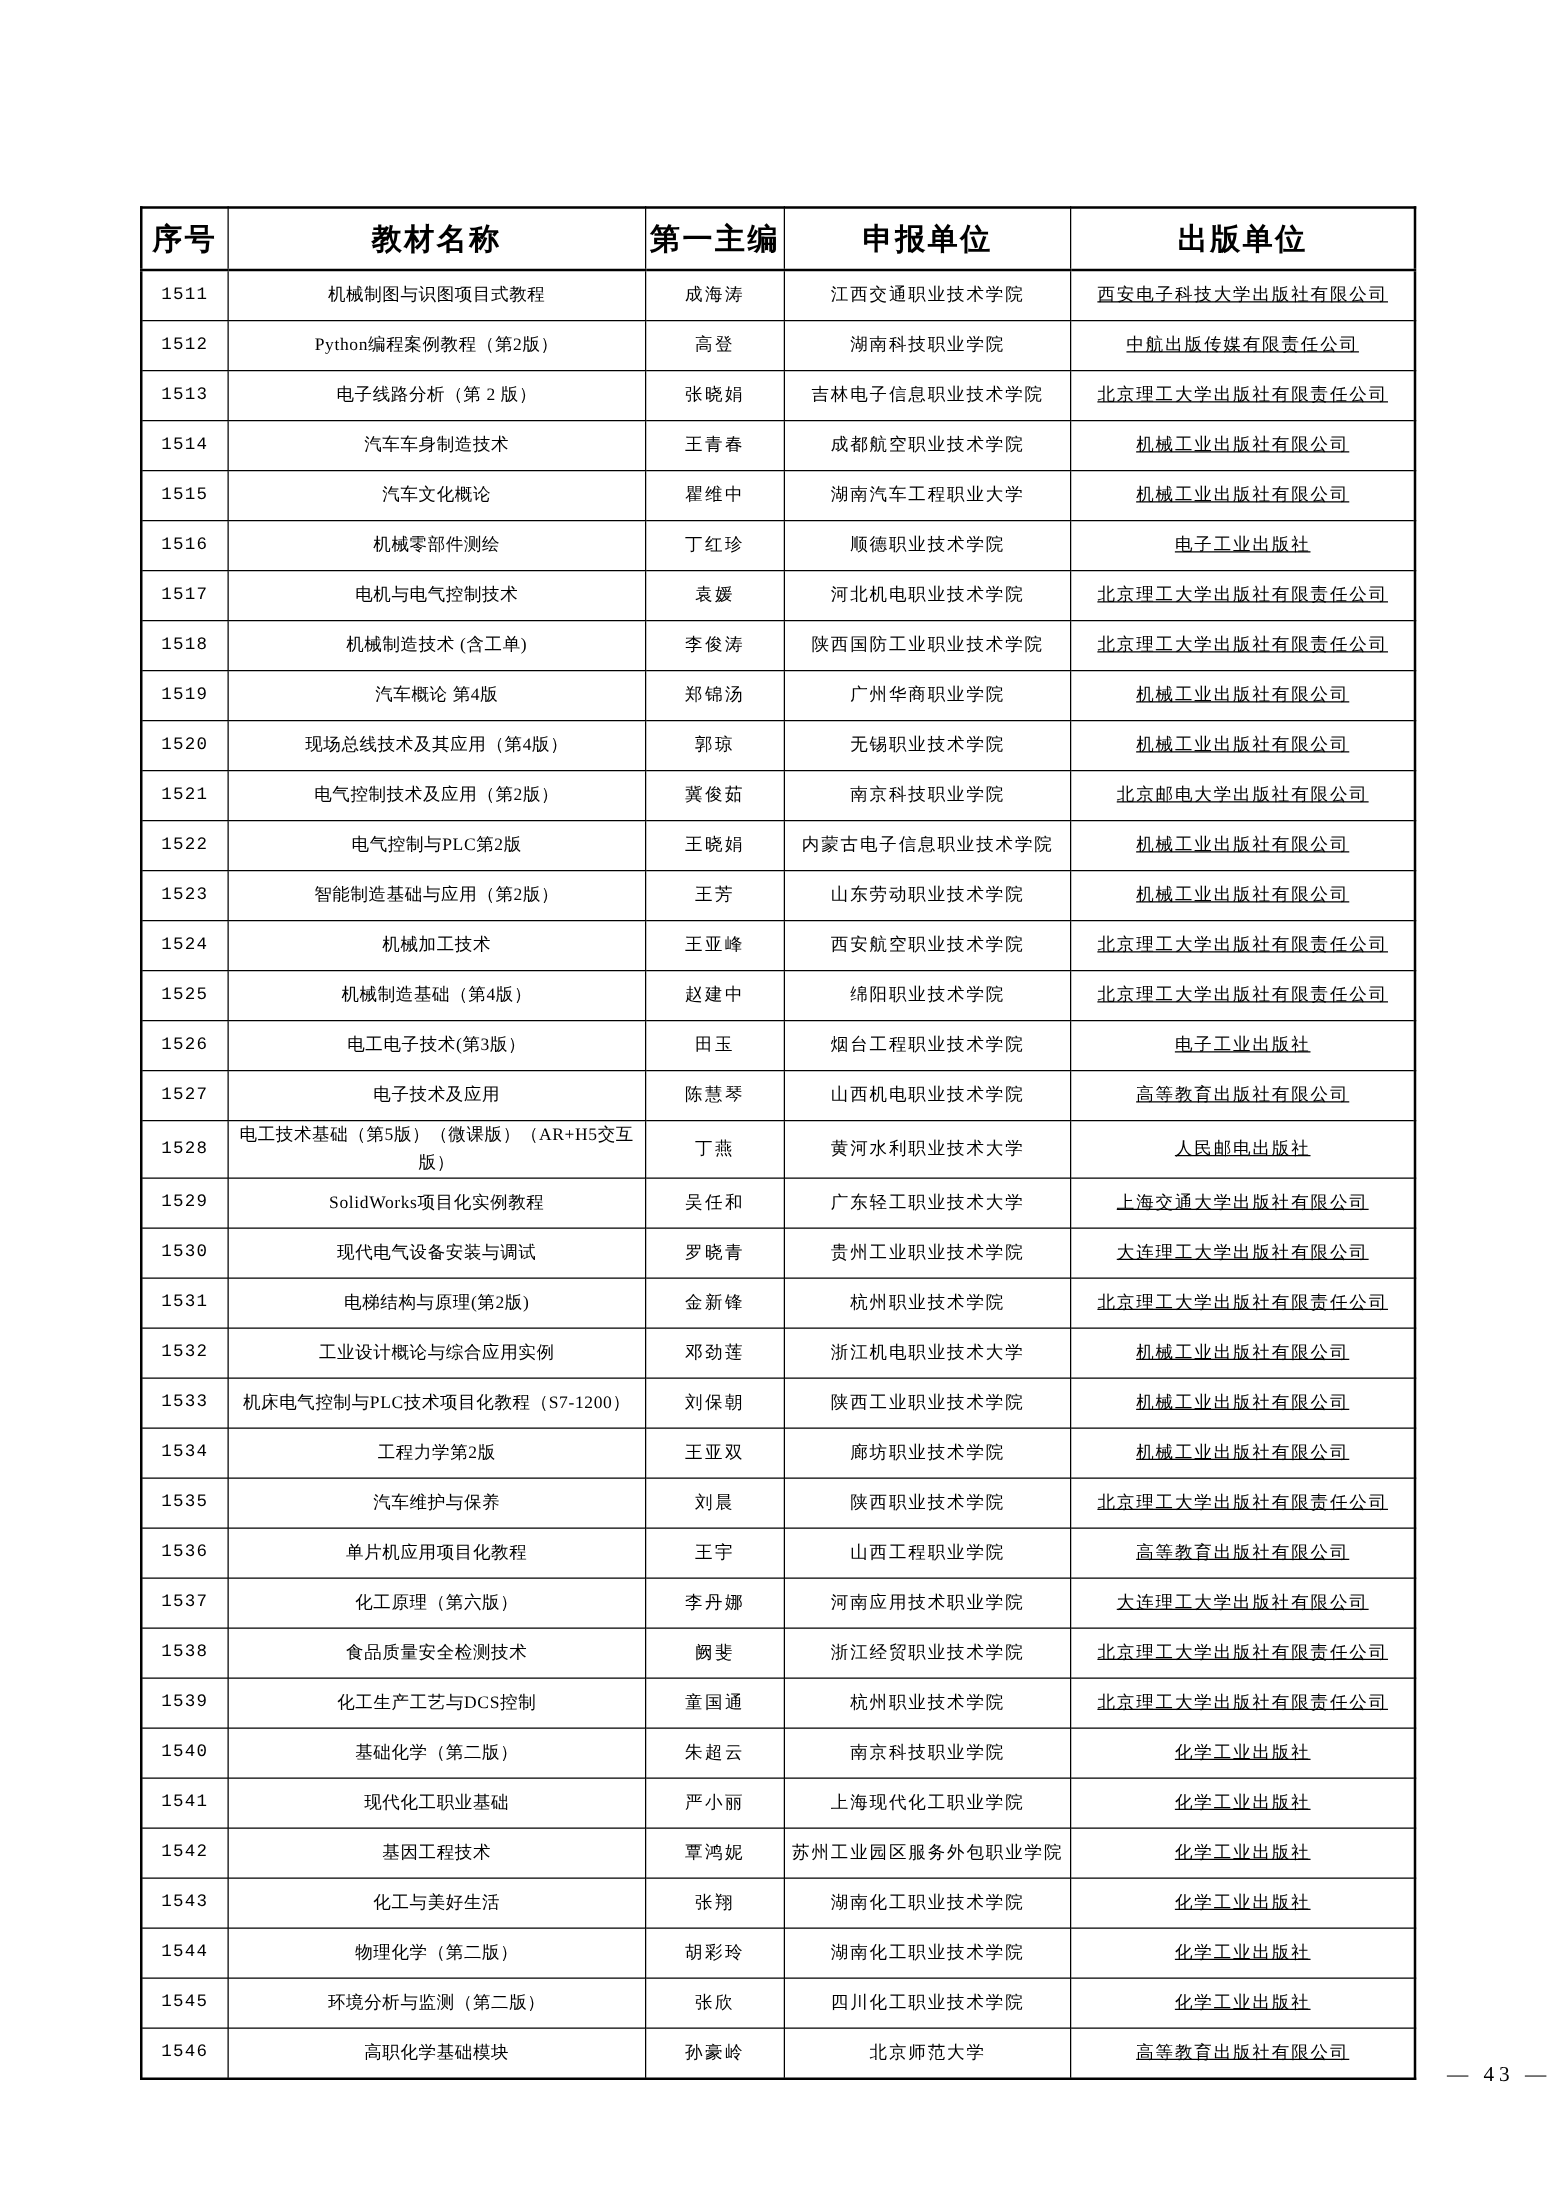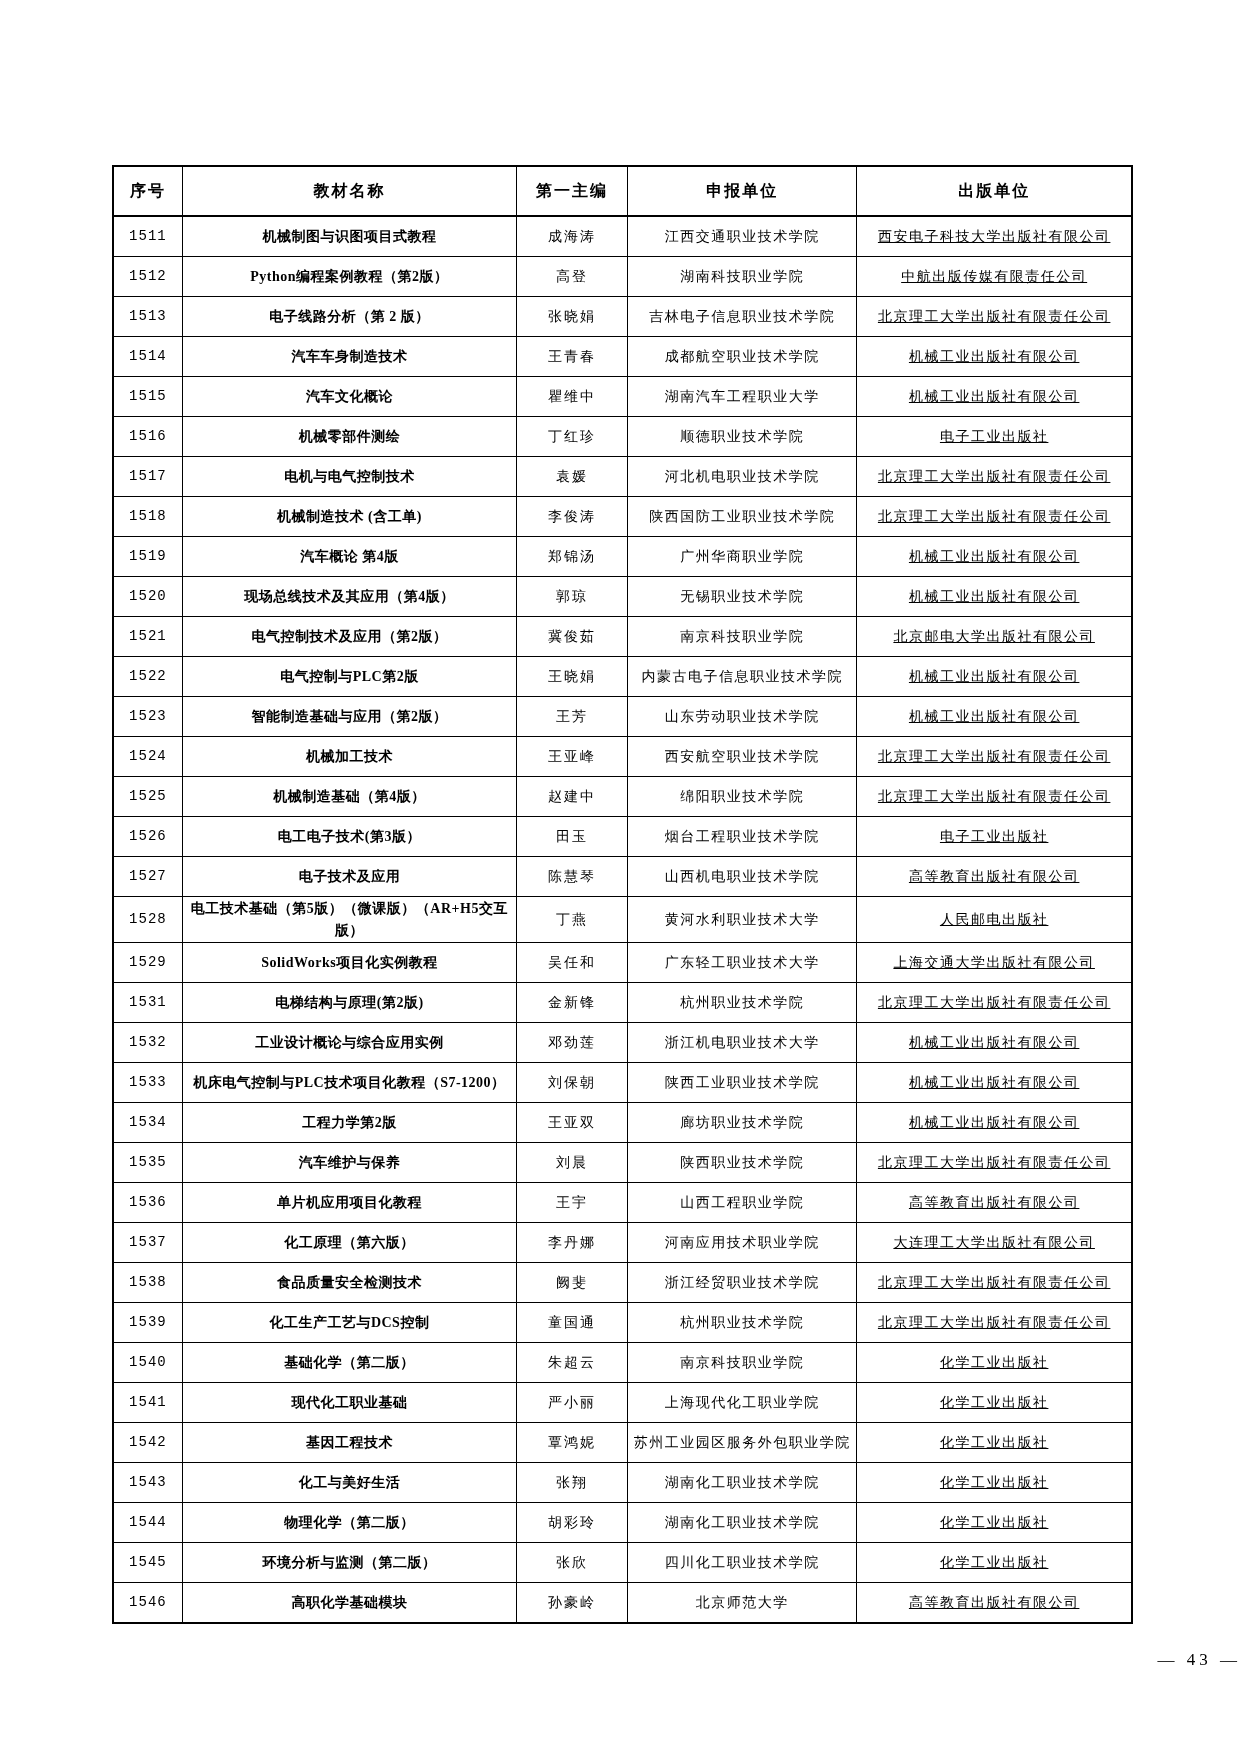--- a/index.html
+++ b/index.html
@@ -25,40 +25,40 @@
   table.booklist {
     width: 100%;
     border-collapse: collapse;
     table-layout: fixed;
     border: 2px solid #000;
   }
   table.booklist th {
     border: 1px solid #000;
     border-bottom: 2px solid #000;
     height: 48px;
-    font-size: 16px;
+    font-size: 24px;
     font-weight: bold;
     letter-spacing: 2px;
     text-align: center;
     vertical-align: middle;
     padding: 0 2px;
     margin-left: 36px;
   }
   table.booklist td {
     border: 1px solid #000;
     height: 37px;
     font-size: 14px;
     text-align: center;
     vertical-align: middle;
     padding: 1px 2px;
     line-height: 1.55;
     word-break: break-all;
   }
   td.c0 { letter-spacing: 1px; font-size: 15px; font-family: Liberation Mono, monospace; }
-  td.c1 { letter-spacing: 0.5px; font-weight: bold; }
+  td.c1 { letter-spacing: 0.5px; }
   td.c2 { letter-spacing: 2px; }
   td.c3 { letter-spacing: 1.5px; }
   td.c4 { letter-spacing: 1.5px; text-decoration: underline; }
   .footer {
     position: absolute;
     left: 0;
     top: 1650px;
     width: 100%;
     text-align: right;
     font-size: 17px;
@@ -215,20 +215,27 @@
             <td class="c4">人民邮电出版社</td>
           </tr>
           <tr>
             <td class="c0">1529</td>
             <td class="c1">SolidWorks项目化实例教程</td>
             <td class="c2">吴任和</td>
             <td class="c3">广东轻工职业技术大学</td>
             <td class="c4">上海交通大学出版社有限公司</td>
           </tr>
           <tr>
+            <td class="c0">1530</td>
+            <td class="c1">现代电气设备安装与调试</td>
+            <td class="c2">罗晓青</td>
+            <td class="c3">贵州工业职业技术学院</td>
+            <td class="c4">大连理工大学出版社有限公司</td>
+          </tr>
+          <tr>
             <td class="c0">1531</td>
             <td class="c1">电梯结构与原理(第2版)</td>
             <td class="c2">金新锋</td>
             <td class="c3">杭州职业技术学院</td>
             <td class="c4">北京理工大学出版社有限责任公司</td>
           </tr>
           <tr>
             <td class="c0">1532</td>
             <td class="c1">工业设计概论与综合应用实例</td>
             <td class="c2">邓劲莲</td>

